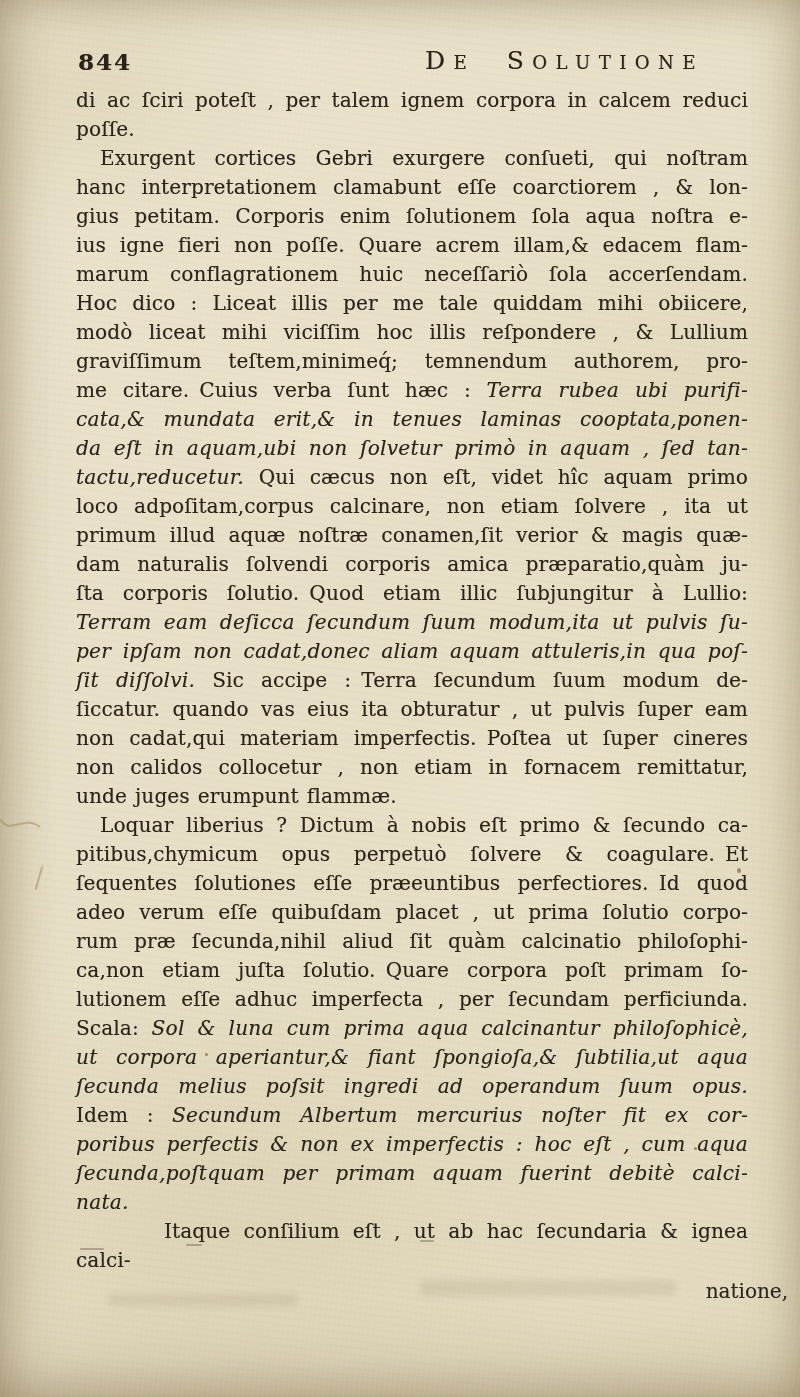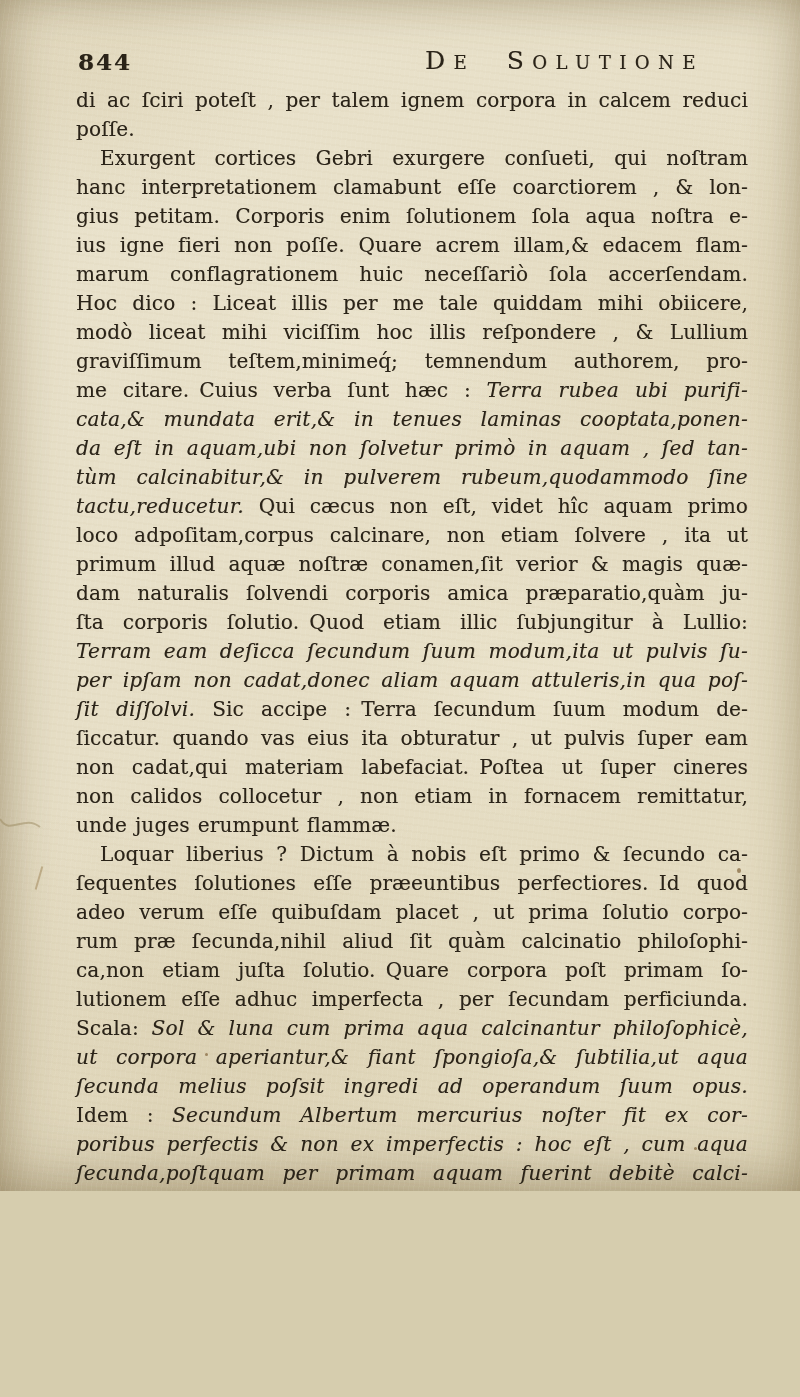--- a/index.html
+++ b/index.html
@@ -1,18 +1,18 @@
 <!DOCTYPE html>
 <html><head>
 <meta charset="utf-8">
 <style>
   html,body{margin:0;padding:0;}
   body{width:800px;height:1397px;overflow:hidden;background:#d6cdae;}
   .page{
-    position:relative;width:800px;height:1191px;overflow:hidden;
+    position:relative;width:800px;height:1397px;overflow:hidden;
     color:#2a2318;
     font-family:"DejaVu Serif", serif;
     background:
       radial-gradient(ellipse 300px 220px at 10% 6%, rgba(185,165,115,.16), transparent 70%),
       radial-gradient(ellipse 420px 320px at 92% 28%, rgba(200,180,130,.12), transparent 70%),
       radial-gradient(ellipse 520px 380px at 28% 88%, rgba(178,158,108,.16), transparent 70%),
       radial-gradient(ellipse 280px 200px at 68% 58%, rgba(255,250,232,.22), transparent 70%),
       radial-gradient(ellipse 240px 160px at 45% 30%, rgba(255,250,235,.18), transparent 70%),
       linear-gradient(135deg,#eae3cd 0%,#e7dfc7 40%,#e2d9bd 100%);
     box-shadow:
@@ -73,34 +73,34 @@
       <div class="line just"><span>hanc interpretationem clamabunt eſſe coarctiorem , &amp; lon-</span></div>
       <div class="line just"><span>gius petitam. Corporis enim ſolutionem ſola aqua noſtra e-</span></div>
       <div class="line just"><span>ius igne fieri non poſſe. Quare acrem illam,&amp; edacem flam-</span></div>
       <div class="line just"><span>marum conflagrationem huic neceſſariò ſola accerſendam.</span></div>
       <div class="line just"><span>Hoc dico : Liceat illis per me tale quiddam mihi obiicere,</span></div>
       <div class="line just"><span>modò liceat mihi viciſſim hoc illis reſpondere , &amp; Lullium</span></div>
       <div class="line just"><span>graviſſimum teſtem,minimeq́; temnendum authorem, pro-</span></div>
       <div class="line just"><span>me citare. Cuius verba ſunt hæc : </span><span class="it">Terra rubea ubi purifi-</span></div>
       <div class="line just"><span class="it">cata,&amp; mundata erit,&amp; in tenues laminas cooptata,ponen-</span></div>
       <div class="line just"><span class="it">da eſt in aquam,ubi non ſolvetur primò in aquam , ſed tan-</span></div>
-      <div class="line just"><span class="it">tùm calcinabitur,&amp; in pulverem rubeum,quodammodo ſine</span></div>
       <div class="line just"><span class="it">tactu,reducetur.</span><span> Qui cæcus non eſt, videt hîc aquam primo</span></div>
       <div class="line just"><span>loco adpoſitam,corpus calcinare, non etiam ſolvere , ita ut</span></div>
       <div class="line just"><span>primum illud aquæ noſtræ conamen,ſit verior &amp; magis quæ-</span></div>
       <div class="line just"><span>dam naturalis ſolvendi corporis amica præparatio,quàm ju-</span></div>
       <div class="line just"><span>ſta corporis ſolutio. Quod etiam illic ſubjungitur à Lullio:</span></div>
       <div class="line just"><span class="it">Terram eam deſicca ſecundum ſuum modum,ita ut pulvis ſu-</span></div>
       <div class="line just"><span class="it">per ipſam non cadat,donec aliam aquam attuleris,in qua poſ-</span></div>
       <div class="line just"><span class="it">ſit diſſolvi.</span><span> Sic accipe : Terra ſecundum ſuum modum de-</span></div>
       <div class="line just"><span>ſiccatur. quando vas eius ita obturatur , ut pulvis ſuper eam</span></div>
-      <div class="line just"><span>non cadat,qui materiam labefaciat. Poſtea ut ſuper cineres</span></div>
+      <div class="line just"><span>non cadat,qui materiam imperfectis. Poſtea ut ſuper cineres</span></div>
       <div class="line just"><span>non calidos collocetur , non etiam in fornacem remittatur,</span></div>
       <div class="line"><span>unde juges erumpunt flammæ.</span></div>
       <div class="line ind1 just"><span>Loquar liberius ? Dictum à nobis eſt primo &amp; ſecundo ca-</span></div>
+      <div class="line just"><span>pitibus,chymicum opus perpetuò ſolvere &amp; coagulare. Et</span></div>
       <div class="line just"><span>ſequentes ſolutiones eſſe præeuntibus perfectiores. Id quod</span></div>
       <div class="line just"><span>adeo verum eſſe quibuſdam placet , ut prima ſolutio corpo-</span></div>
       <div class="line just"><span>rum præ ſecunda,nihil aliud ſit quàm calcinatio philoſophi-</span></div>
       <div class="line just"><span>ca,non etiam juſta ſolutio. Quare corpora poſt primam ſo-</span></div>
       <div class="line just"><span>lutionem eſſe adhuc imperfecta , per ſecundam perficiunda.</span></div>
       <div class="line just"><span>Scala: </span><span class="it">Sol &amp; luna cum prima aqua calcinantur philoſophicè,</span></div>
       <div class="line just"><span class="it">ut corpora aperiantur,&amp; fiant ſpongioſa,&amp; ſubtilia,ut aqua</span></div>
       <div class="line just"><span class="it">ſecunda melius poſsit ingredi ad operandum ſuum opus.</span></div>
       <div class="line just"><span>Idem : </span><span class="it">Secundum Albertum mercurius noſter fit ex cor-</span></div>
       <div class="line just"><span class="it">poribus perfectis &amp; non ex imperfectis : hoc eſt , cum aqua</span></div>

